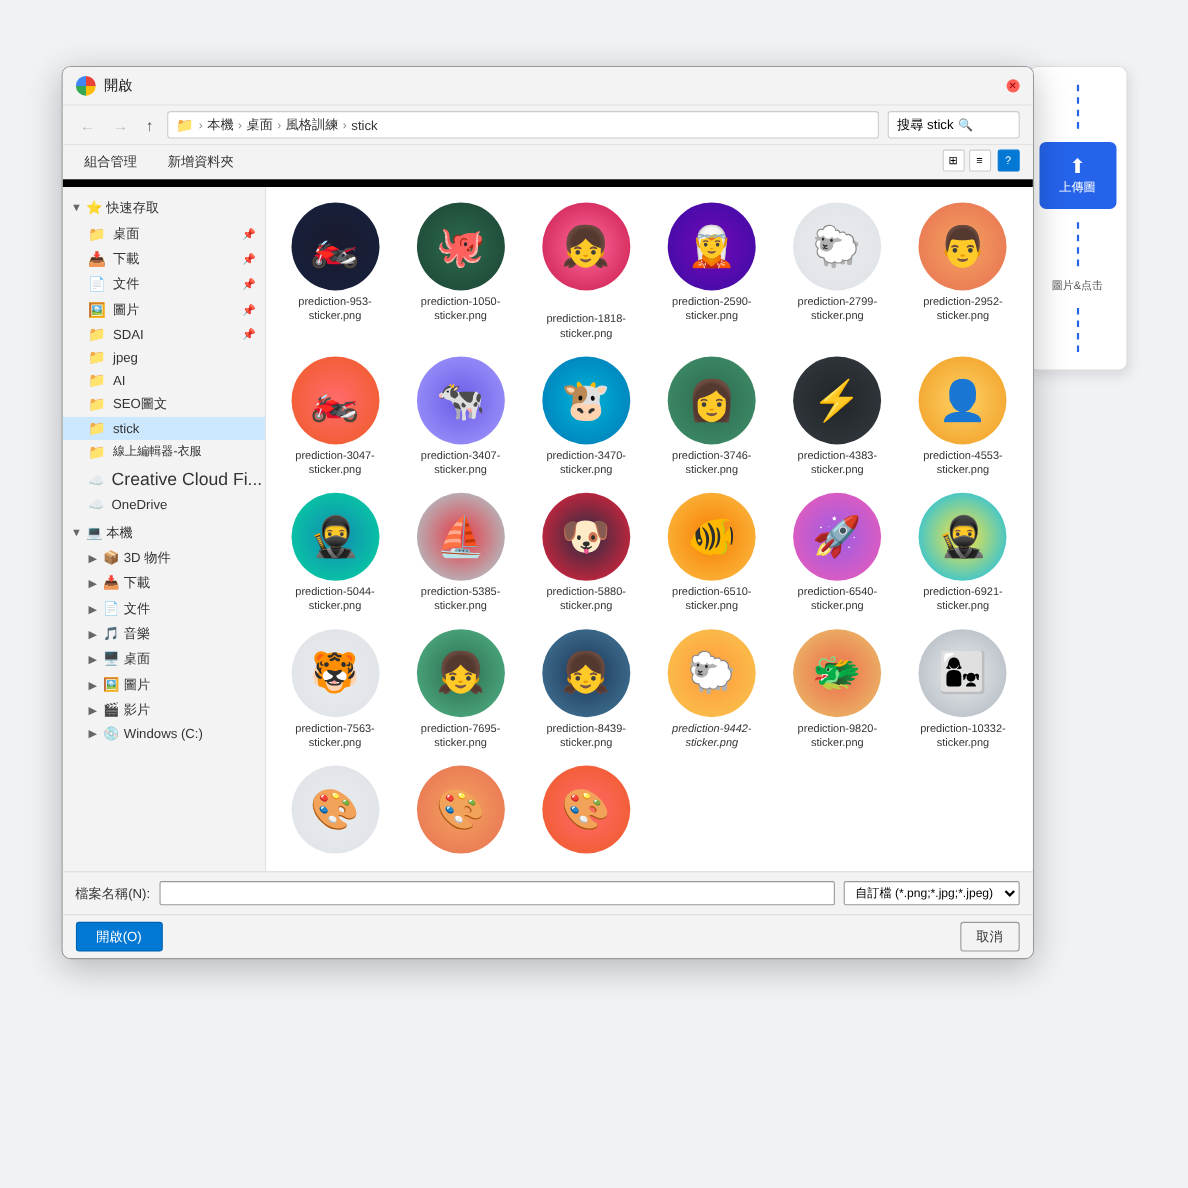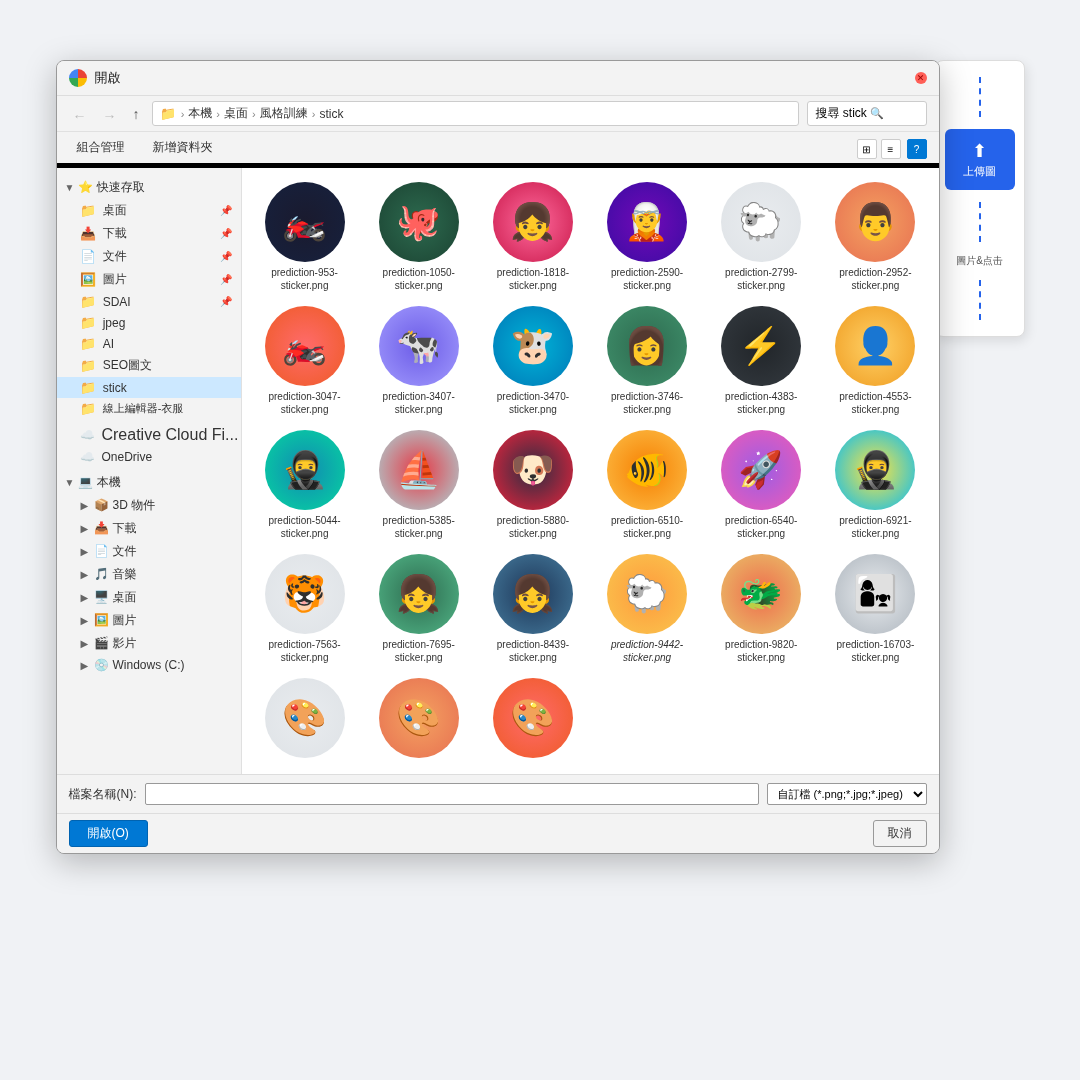--- a/index.html
+++ b/index.html
@@ -135,25 +135,25 @@
       padding: 3px 8px;
       gap: 4px;
       font-size: 12px;
       width: 120px;
     }
 
     .search-icon-svg { font-size: 11px; color: #888; }
 
     .dialog-action-bar {
       display: flex;
-      align-items: flex-end;
+      align-items: flex-start;
       padding: 4px 12px;
       gap: 12px;
       background: #f3f3f3;
-      border-bottom: 5px solid #000000;
+      border-bottom: 7px solid #000000;
       justify-content: space-between;
     }
 
     .action-left { display: flex; gap: 12px; align-items: center; }
     .action-right { display: flex; gap: 6px; align-items: center; }
 
     .action-btn {
       font-size: 12px;
       color: #333;
       cursor: pointer;
@@ -568,21 +568,21 @@
                 <div class="file-name" style="white-space: pre-line;">prediction-953-
 sticker.png</div>
               </div>
               <div class="file-item">
                 <div class="file-thumbnail sticker-2" style="border-radius: 50%; font-size: 36px; display: flex; align-items: center; justify-content: center;">🐙</div>
                 <div class="file-name" style="white-space: pre-line;">prediction-1050-
 sticker.png</div>
               </div>
               <div class="file-item">
                 <div class="file-thumbnail sticker-3" style="border-radius: 50%; font-size: 36px; display: flex; align-items: center; justify-content: center;">👧</div>
-                <div class="file-name" style="white-space: pre-line;">prediction-1818-
+                <div class="file-name" style="white-space: pre-line; margin-top: 16px;">prediction-1818-
 sticker.png</div>
               </div>
               <div class="file-item">
                 <div class="file-thumbnail sticker-4" style="border-radius: 50%; font-size: 36px; display: flex; align-items: center; justify-content: center;">🧝</div>
                 <div class="file-name" style="white-space: pre-line;">prediction-2590-
 sticker.png</div>
               </div>
               <div class="file-item">
                 <div class="file-thumbnail sticker-5" style="border-radius: 50%; font-size: 36px; display: flex; align-items: center; justify-content: center;">🐑</div>
                 <div class="file-name" style="white-space: pre-line;">prediction-2799-
@@ -673,21 +673,21 @@
                 <div class="file-name" style="white-space: pre-line; font-style: italic;">prediction-9442-
 sticker.png</div>
               </div>
               <div class="file-item">
                 <div class="file-thumbnail sticker-23" style="border-radius: 50%; font-size: 36px; display: flex; align-items: center; justify-content: center;">🐲</div>
                 <div class="file-name" style="white-space: pre-line;">prediction-9820-
 sticker.png</div>
               </div>
               <div class="file-item">
                 <div class="file-thumbnail sticker-24" style="border-radius: 50%; font-size: 36px; display: flex; align-items: center; justify-content: center;">👩‍👧</div>
-                <div class="file-name" style="white-space: pre-line;">prediction-16703-
+                <div class="file-name" style="white-space: pre-line;">prediction-10332-
 sticker.png</div>
               </div>
               <div class="file-item">
                 <div class="file-thumbnail sticker-5" style="border-radius: 50%; font-size: 36px; display: flex; align-items: center; justify-content: center;">🎨</div>
               </div>
               <div class="file-item">
                 <div class="file-thumbnail sticker-6" style="border-radius: 50%; font-size: 36px; display: flex; align-items: center; justify-content: center;">🎨</div>
               </div>
               <div class="file-item">
                 <div class="file-thumbnail sticker-7" style="border-radius: 50%; font-size: 36px; display: flex; align-items: center; justify-content: center;">🎨</div>

